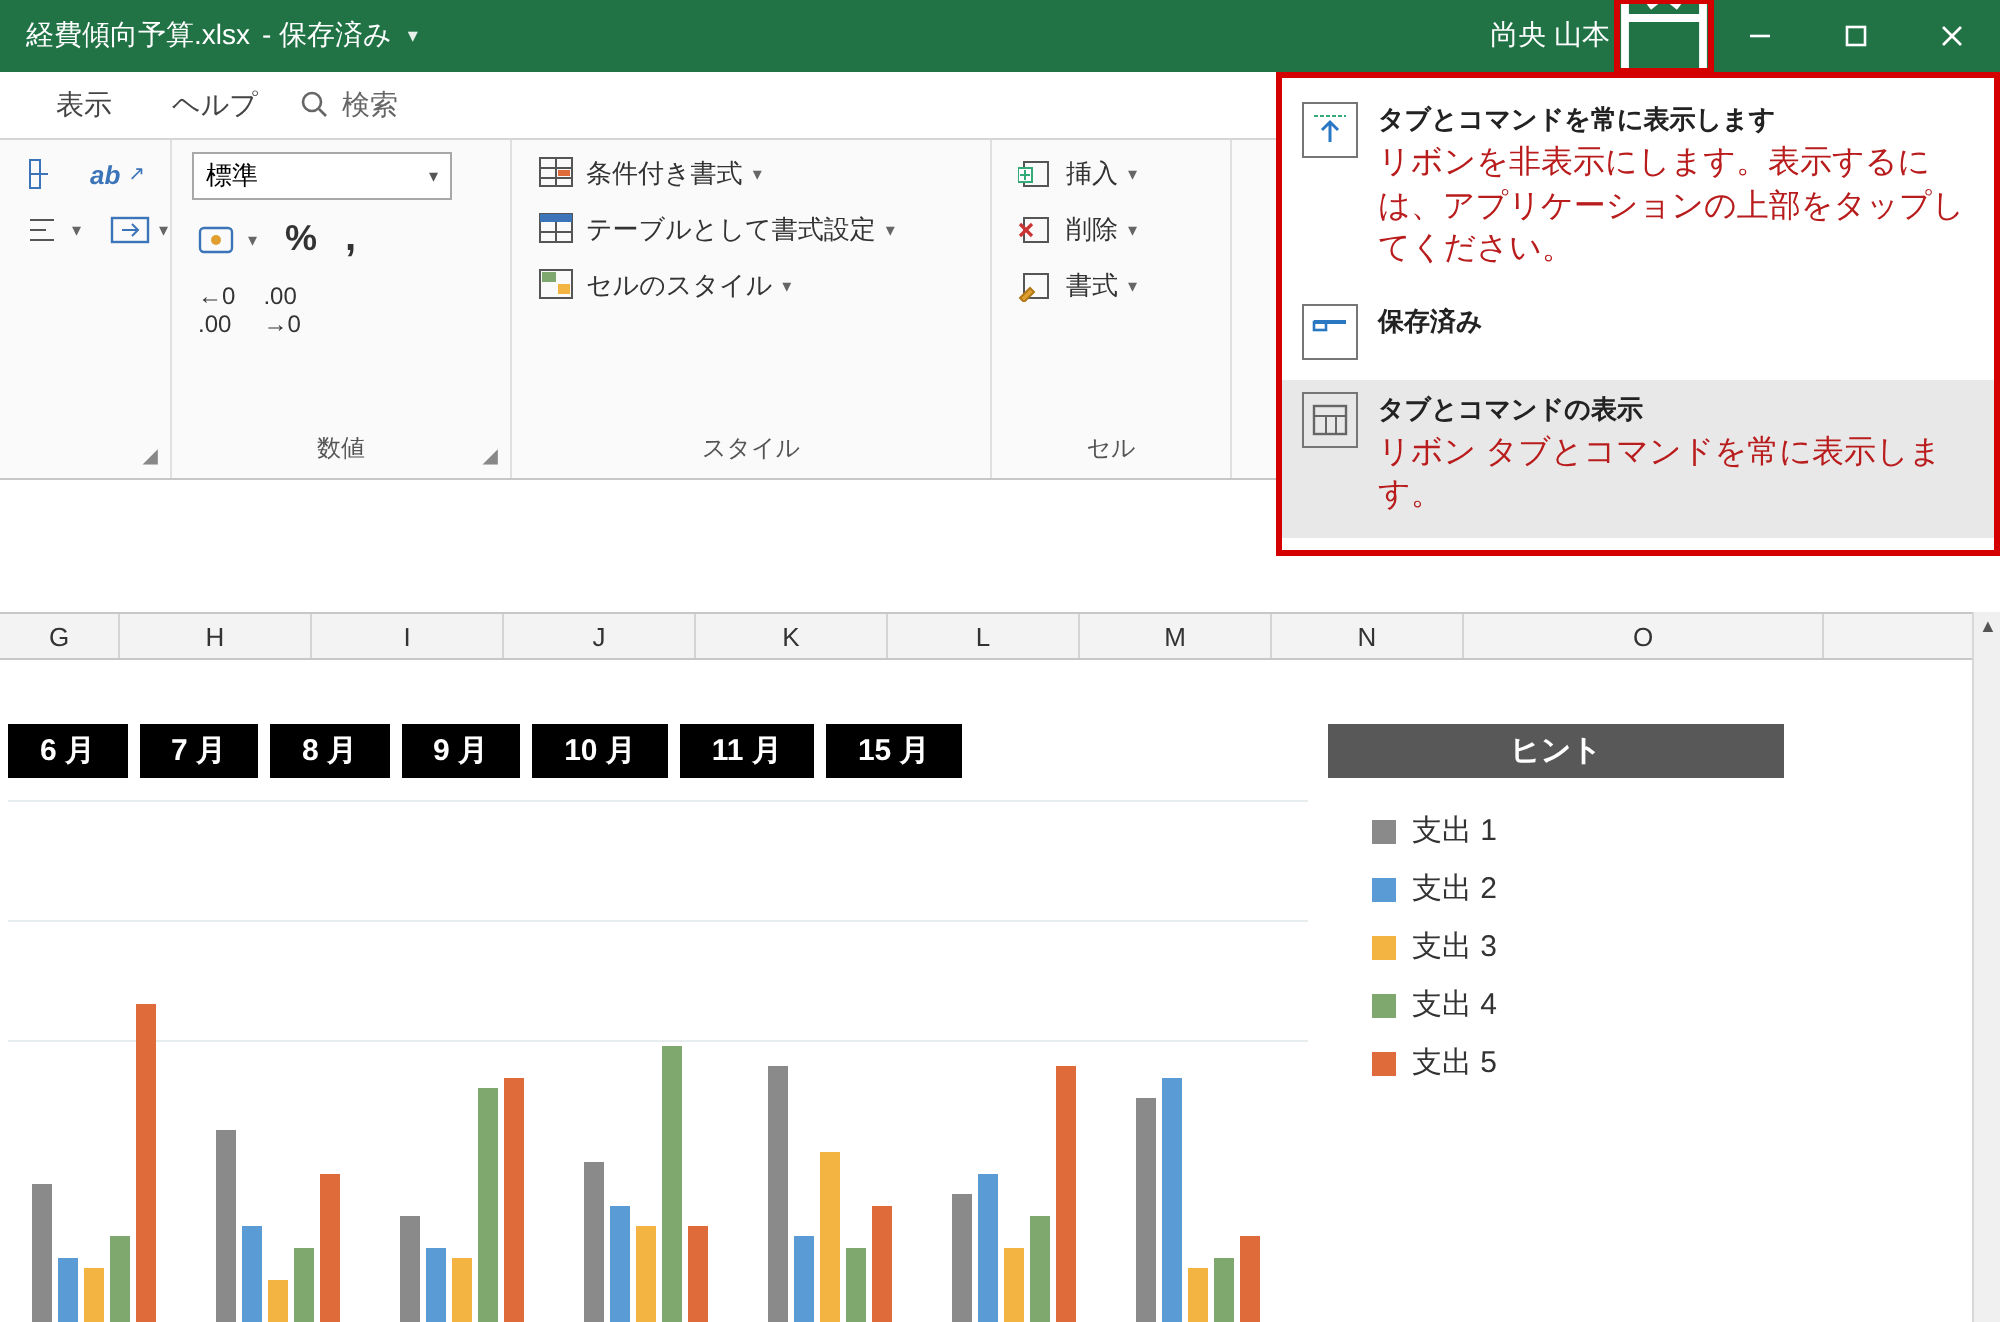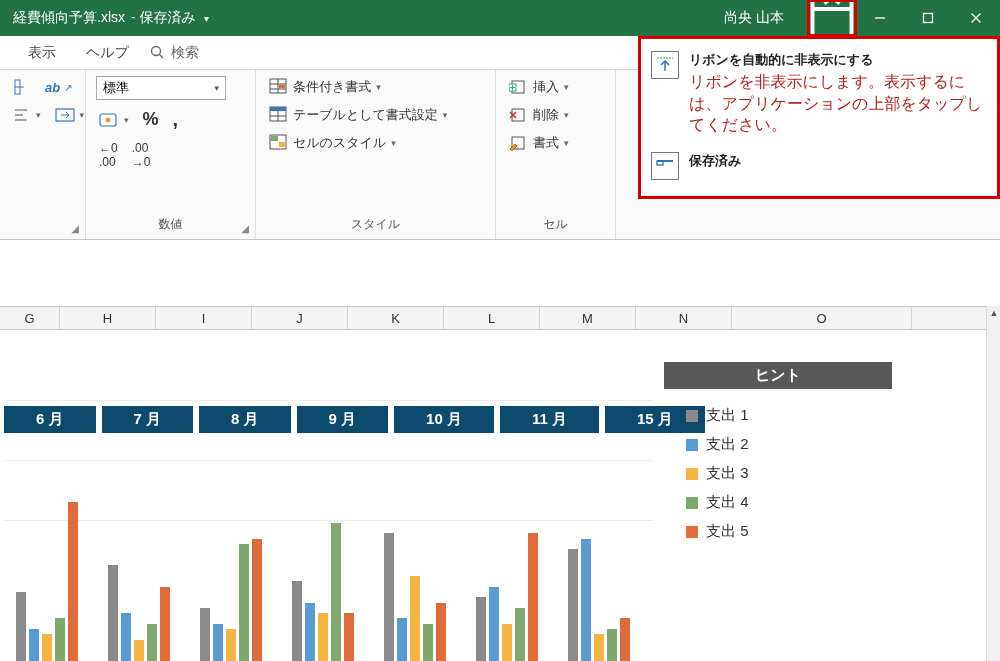--- a/index.html
+++ b/index.html
@@ -4,21 +4,21 @@
 <style>
 * { margin:0; padding:0; box-sizing:border-box; font-family:"Yu Gothic UI","Meiryo",sans-serif; }
 body { width:1000px; height:661px; background:#fff; overflow:hidden; position:relative; }
 
 
 .titlebar { height:36px; background:#217346; color:#fff; display:flex; align-items:center; font-size:14px; }
 .titlebar .title { padding-left:13px; }
 .titlebar .saved { margin-left:6px; }
 .titlebar .drop { margin-left:8px; font-size:10px; opacity:.9; }
 .titlebar .spacer { flex:1; }
-.titlebar .user { margin-right:24px; font-size:14px; }
+.titlebar .user { margin-right:3px; font-size:14px; }
 .winbtn { width:48px; height:36px; display:flex; align-items:center; justify-content:center; color:#fff; cursor:pointer; }
 .winbtn svg { width:14px; height:14px; }
 .ribbon-opt-wrap { width:48px; height:36px; display:flex; align-items:center; justify-content:center; outline:3px solid #d40000; outline-offset:-2px; }
 
 
 .ribbontabs { height:34px; display:flex; align-items:center; font-size:14px; padding-left:18px; gap:10px; color:#444; border-bottom:1px solid #d6d6d6; }
 .ribbontabs .tab { padding:6px 10px; }
 .ribbontabs .search { display:flex; align-items:flex-start; gap:6px; color:#666; }
 .ribbontabs .search svg { width:16px; height:16px; }
 
@@ -45,21 +45,21 @@
 .sheet-area { position:relative; height:calc(661px - 36px - 34px - 170px); }
 .colhdr-row { display:flex; height:24px; border-top:1px solid #c7c7c7; border-bottom:1px solid #c7c7c7; position:absolute; top:66px; left:0; right:14px; background:#f3f3f3; font-size:13px; color:#333; }
 .colhdr { flex:0 0 96px; border-right:1px solid #d4d4d4; display:flex; align-items:center; justify-content:center; }
 .colhdr.wide { flex:0 0 180px; }
 .scrollv { position:absolute; right:0; top:66px; width:14px; bottom:0; background:#f0f0f0; border-left:1px solid #d8d8d8; }
 .scrollv .up { width:14px; height:14px; display:flex; align-items:center; justify-content:center; font-size:9px; color:#555; }
 
 
 .chart-wrap { position:absolute; top:110px; left:0; right:14px; bottom:0; }
 .month-tabs { display:flex; gap:6px; position:absolute; top:12px; left:4px; }
-.month-tab { background:#0c4a6e; color:#fff; font-size:15px; padding:4px 32px; font-weight:bold;margin-top:44px; }
+.month-tab { background:#000000; color:#fff; font-size:15px; padding:4px 16px; font-weight:bold; }
 .hint-box { position:absolute; top:12px; left:664px; width:228px; background:#585858; color:#fff; text-align:center; font-size:15px; padding:4px 0; font-weight:bold; }
 .legend { position:absolute; top:56px; left:686px; font-size:15px; color:#333; }
 .legend .li { display:flex; align-items:center; gap:8px; margin-bottom:10px; }
 .legend .sw { width:12px; height:12px; }
 .bars-area { position:absolute; top:50px; left:4px; width:650px; bottom:0; }
 .gridline { position:absolute; left:0; right:0; border-top:1px solid #e7ecee; }
 .bar { position:absolute; bottom:0; width:10px; }
 .c1{background:#8a8a8a;} .c2{background:#5a9bd5;} .c3{background:#f4b441;} .c4{background:#7fa86e;} .c5{background:#e06b3a;}
 </style>
 </head>
@@ -98,33 +98,47 @@
 
 <div class="ribbon-menu">
   <div class="item">
     <div class="ico">
       <svg width="22" height="22" viewBox="0 0 22 22">
           <line x1="3" y1="4" x2="19" y2="4" stroke="#3a7" stroke-width="1" stroke-dasharray="2 1"></line>
           <path d="M11 17 L11 7 M7 11 L11 7 L15 11" fill="none" stroke="#2a78c3" stroke-width="1.5"></path>
         </svg>
     </div>
     <div class="textcol">
-      <div class="t">リボンを自動的に非表示にする</div>
+      <div class="t">タブとコマンドを常に表示します</div>
       <div class="d">リボンを非表示にします。表示するには、アプリケーションの上部をタップしてください。</div>
     </div>
   </div>
   <div class="item">
     <div class="ico">
       <svg width="22" height="22" viewBox="0 0 22 22">
           <line x1="3" y1="6" x2="19" y2="6" stroke="#2a78c3" stroke-width="2"></line>
           <rect x="3" y="6" width="6" height="4" fill="none" stroke="#2a78c3" stroke-width="1.3"></rect>
         </svg>
     </div>
     <div class="textcol">
       <div class="t">保存済み</div>
+    </div>
+  </div>
+  <div class="item sel">
+    <div class="ico">
+      <svg width="22" height="22" viewBox="0 0 22 22">
+          <rect x="3" y="4" width="16" height="14" fill="none" stroke="#666" stroke-width="1.2"></rect>
+          <line x1="3" y1="9" x2="19" y2="9" stroke="#666"></line>
+          <line x1="9" y1="9" x2="9" y2="18" stroke="#666"></line>
+          <line x1="14" y1="9" x2="14" y2="18" stroke="#666"></line>
+        </svg>
+    </div>
+    <div class="textcol">
+      <div class="t">タブとコマンドの表示</div>
+      <div class="d">リボン タブとコマンドを常に表示します。</div>
     </div>
   </div>
 </div>
 
 <div class="ribbontabs">
   <div class="tab">表示</div>
   <div class="tab">ヘルプ</div>
   <div class="search">
     <svg viewBox="0 0 16 16">
         <circle cx="7" cy="7" r="4.5" fill="none" stroke="#666" stroke-width="1.3"></circle>

